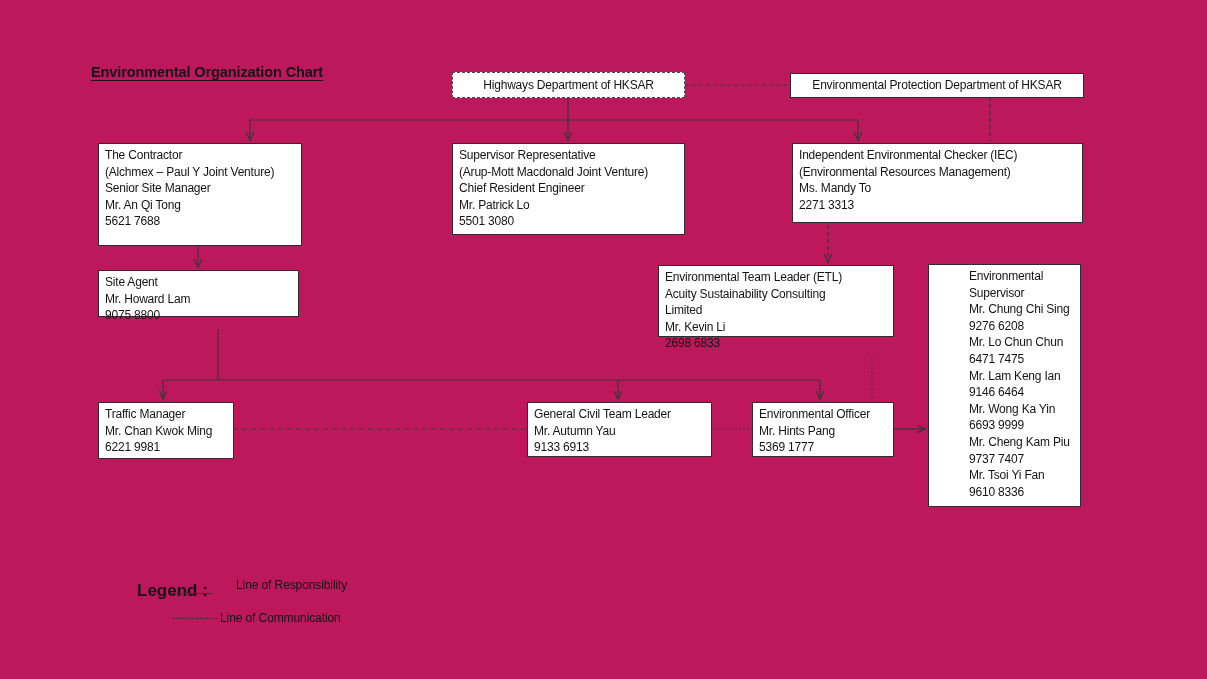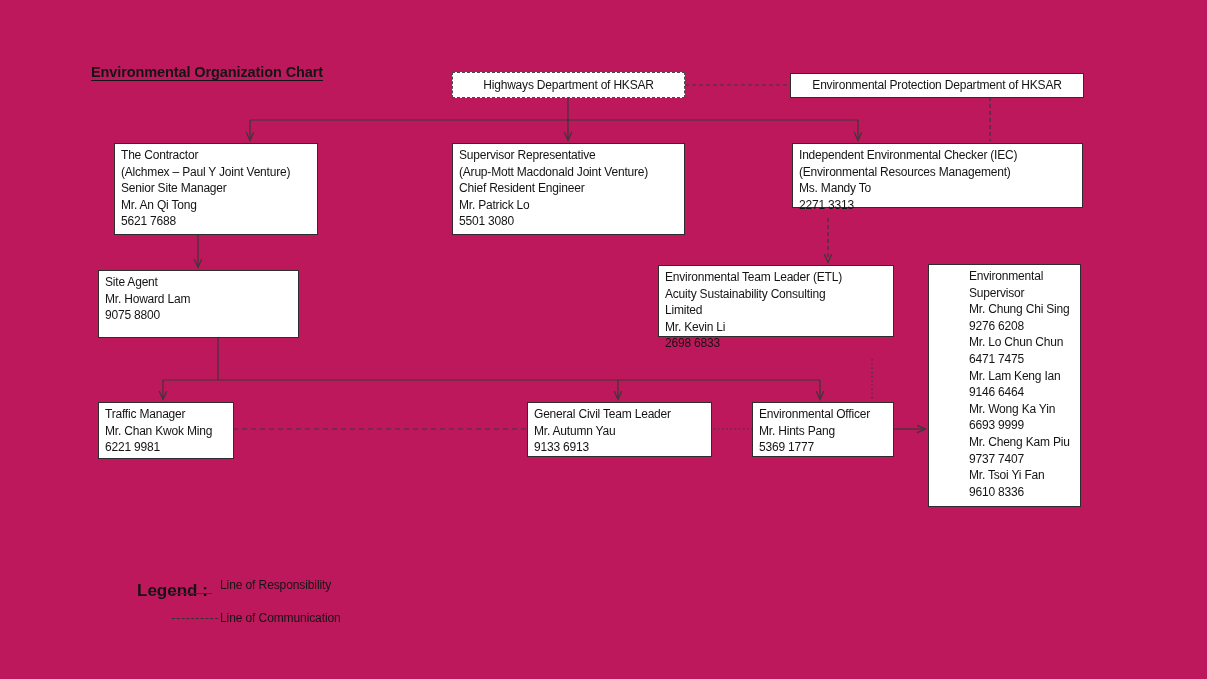--- a/index.html
+++ b/index.html
@@ -84,38 +84,38 @@
     <path class="dot" d="M872,359 V401"></path>
     <path class="dash2" d="M233,429 H527"></path>
     <path class="dot" d="M701,429 H752"></path>
     <path d="M893,429 H924" marker-end="url(#arr)"></path>
   </svg>
 
   <div class="box box--center" style="left:790px;top:73px;width:294px;height:25px;">Environmental Protection Department of HKSAR</div>
 
   <div class="box box--center box--dashed" style="left:452px;top:72px;width:233px;height:26px;">Highways Department of HKSAR</div>
 
-  <div class="box" style="left:114px;top:143px;width:204px;height:92px;">The Contractor
+  <div class="box" style="left:98px;top:143px;width:204px;height:103px;">The Contractor
 (Alchmex – Paul Y Joint Venture)
 Senior Site Manager
 Mr. An Qi Tong
 5621 7688</div>
 
   <div class="box" style="left:452px;top:143px;width:233px;height:92px;">Supervisor Representative
 (Arup-Mott Macdonald Joint Venture)
 Chief Resident Engineer
 Mr. Patrick Lo
 5501 3080</div>
 
-  <div class="box" style="left:792px;top:143px;width:291px;height:65px;">Independent Environmental Checker (IEC)
+  <div class="box" style="left:792px;top:143px;width:291px;height:80px;">Independent Environmental Checker (IEC)
 (Environmental Resources Management)
 Ms. Mandy To
 2271 3313</div>
 
-  <div class="box" style="left:98px;top:270px;width:201px;height:68px;">Site Agent
+  <div class="box" style="left:98px;top:270px;width:201px;height:47px;">Site Agent
 Mr. Howard Lam
 9075 8800</div>
 
   <div class="box" style="left:658px;top:265px;width:236px;height:72px;">Environmental Team Leader (ETL)
 Acuity Sustainability Consulting
 Limited
 Mr. Kevin Li
 2698 6833</div>
 
   <div class="box" style="left:928px;top:264px;width:153px;height:243px;padding-left:40px;">Environmental
@@ -142,19 +142,19 @@
 9133 6913</div>
 
   <div class="box" style="left:752px;top:402px;width:142px;height:55px;">Environmental Officer
 Mr. Hints Pang
 5369 1777</div>
 
   <div>
     <div class="legend-label" style="left:105px;top:581px;">Legend :</div>
 
     <div class="legend-sample legend-sample--solid" style="left:172px;top:593px;"></div>
-    <div class="legend-item-label" style="left:220px;top:578px;">Line of Responsibility</div>
+    <div class="legend-item-label" style="left:236px;top:578px;">Line of Responsibility</div>
 
     <div class="legend-sample legend-sample--dashed" style="left:172px;top:618px;"></div>
     <div class="legend-item-label" style="left:220px;top:611px;">Line of Communication</div>
   </div>
 
 </div>
 
 </body></html>

